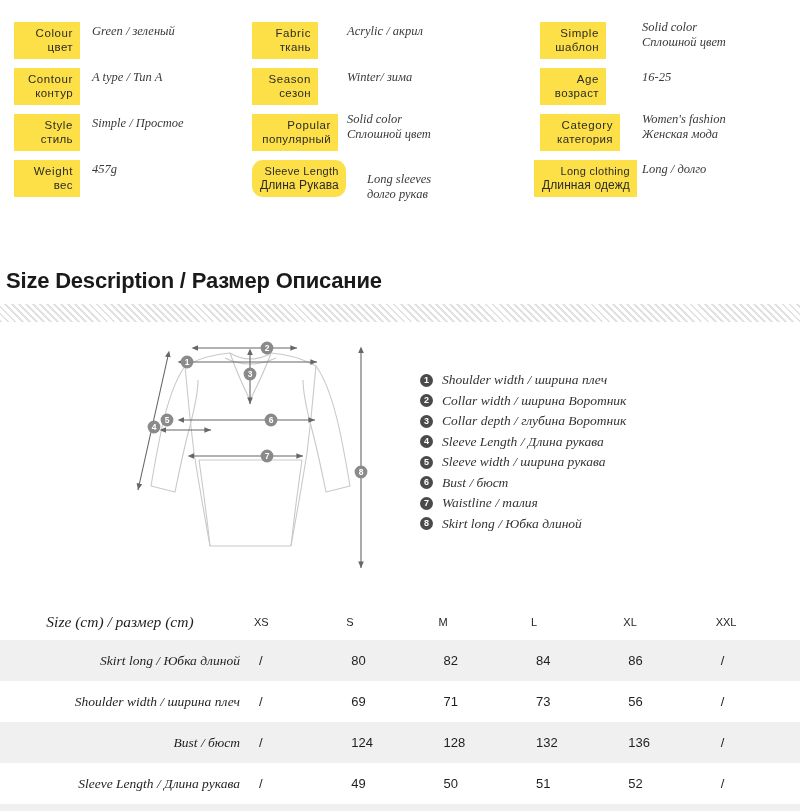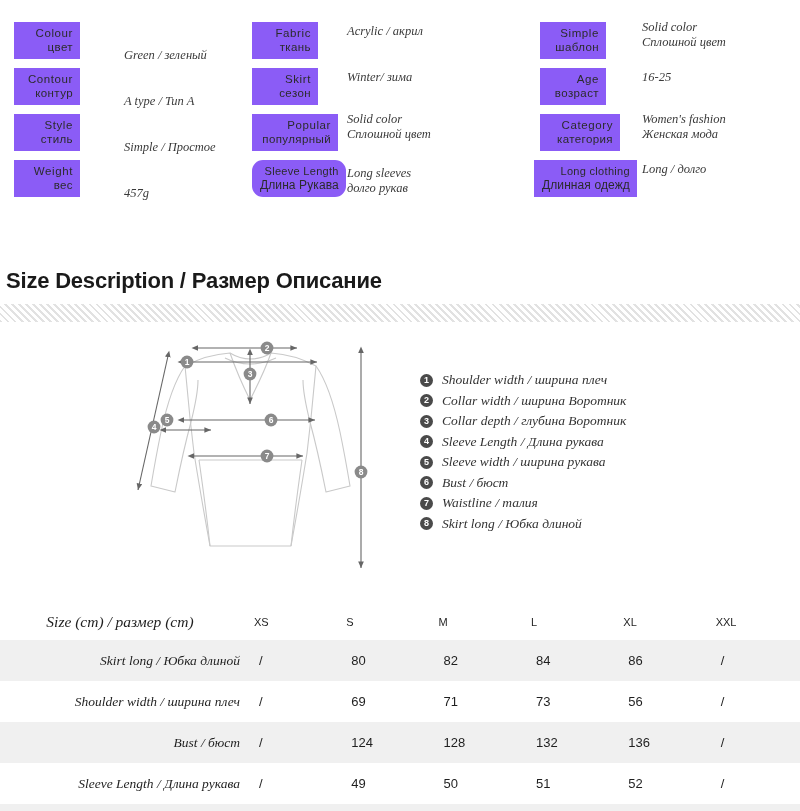--- a/index.html
+++ b/index.html
@@ -34,21 +34,21 @@
 
   .spec-row {
     position: relative;
     height: 46px;
   }
   .spec-chip {
     position: absolute;
     left: 14px;
     top: 4px;
     min-width: 66px;
-    background: #8b5cf6;
+    background: #fde047;
     padding: 4px 7px 5px 8px;
     text-align: right;
     box-sizing: border-box;
   }
   .spec-col-2 .spec-chip { left: 2px; }
   .spec-col-3 .spec-chip { left: 10px; }
 
   .chip-en {
     font-size: 11.5px;
     line-height: 14px;
@@ -69,21 +69,21 @@
   .spec-value {
     position: absolute;
     top: 6px;
     font-family: "Liberation Serif", serif;
     font-style: italic;
     font-size: 12.5px;
     line-height: 15px;
     color: #3a3a3a;
     white-space: nowrap;
   }
-  .spec-col-1 .spec-value { left: 124px; margin-top: 24px; }
+  .spec-col-1 .spec-value { left: 92px; }
   .spec-col-2 .spec-value { left: 97px; }
   .spec-col-3 .spec-value { left: 112px; }
 
   
   .section-heading {
     position: absolute;
     left: 6px;
     top: 268px;
     font-size: 22px;
     font-weight: bold;
@@ -255,21 +255,21 @@
       <div class="spec-chip">
         <div class="chip-en">Fabric</div>
         <div class="chip-ru">ткань</div>
       </div>
       <div class="spec-value">
         <div>Acrylic / акрил</div>
       </div>
     </div>
     <div class="spec-row">
       <div class="spec-chip">
-        <div class="chip-en">Skirt</div>
+        <div class="chip-en">Season</div>
         <div class="chip-ru">сезон</div>
       </div>
       <div class="spec-value">
         <div>Winter/ зима</div>
       </div>
     </div>
     <div class="spec-row">
       <div class="spec-chip" style="min-width:86px;">
         <div class="chip-en">Popular</div>
         <div class="chip-ru">популярный</div>
@@ -277,21 +277,21 @@
       <div class="spec-value" style="top:2px;">
         <div>Solid color</div>
         <div>Сплошной цвет</div>
       </div>
     </div>
     <div class="spec-row">
       <div class="spec-chip chip-narrow" style="min-width:88px;border-radius:11px;">
         <div class="chip-en">Sleeve Length</div>
         <div class="chip-ru">Длина Рукава</div>
       </div>
-      <div class="spec-value" style="top:10px;">
+      <div class="spec-value" style="top:16px;margin-left:20px;">
         <div>Long sleeves</div>
         <div>долго рукав</div>
       </div>
     </div>
   </div>
 
   <div class="spec-col spec-col-3">
     <div class="spec-row">
       <div class="spec-chip">
         <div class="chip-en">Simple</div>

